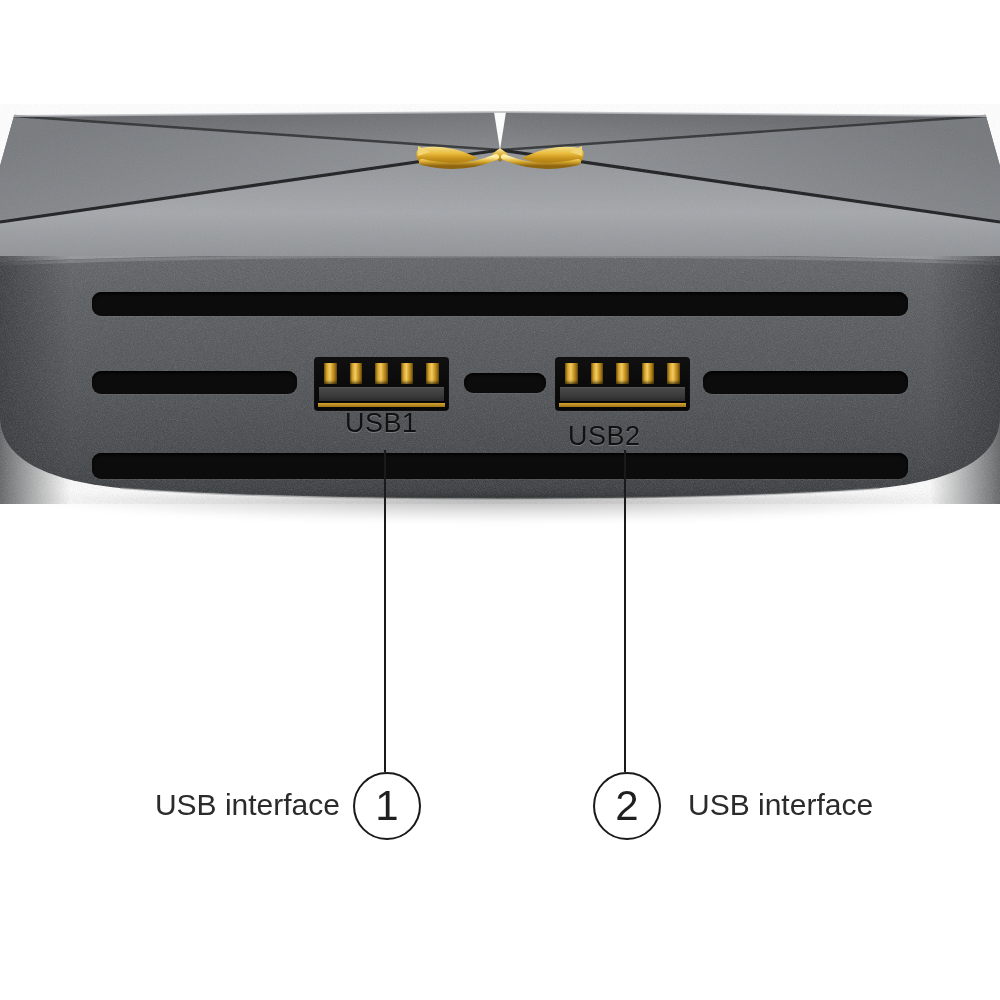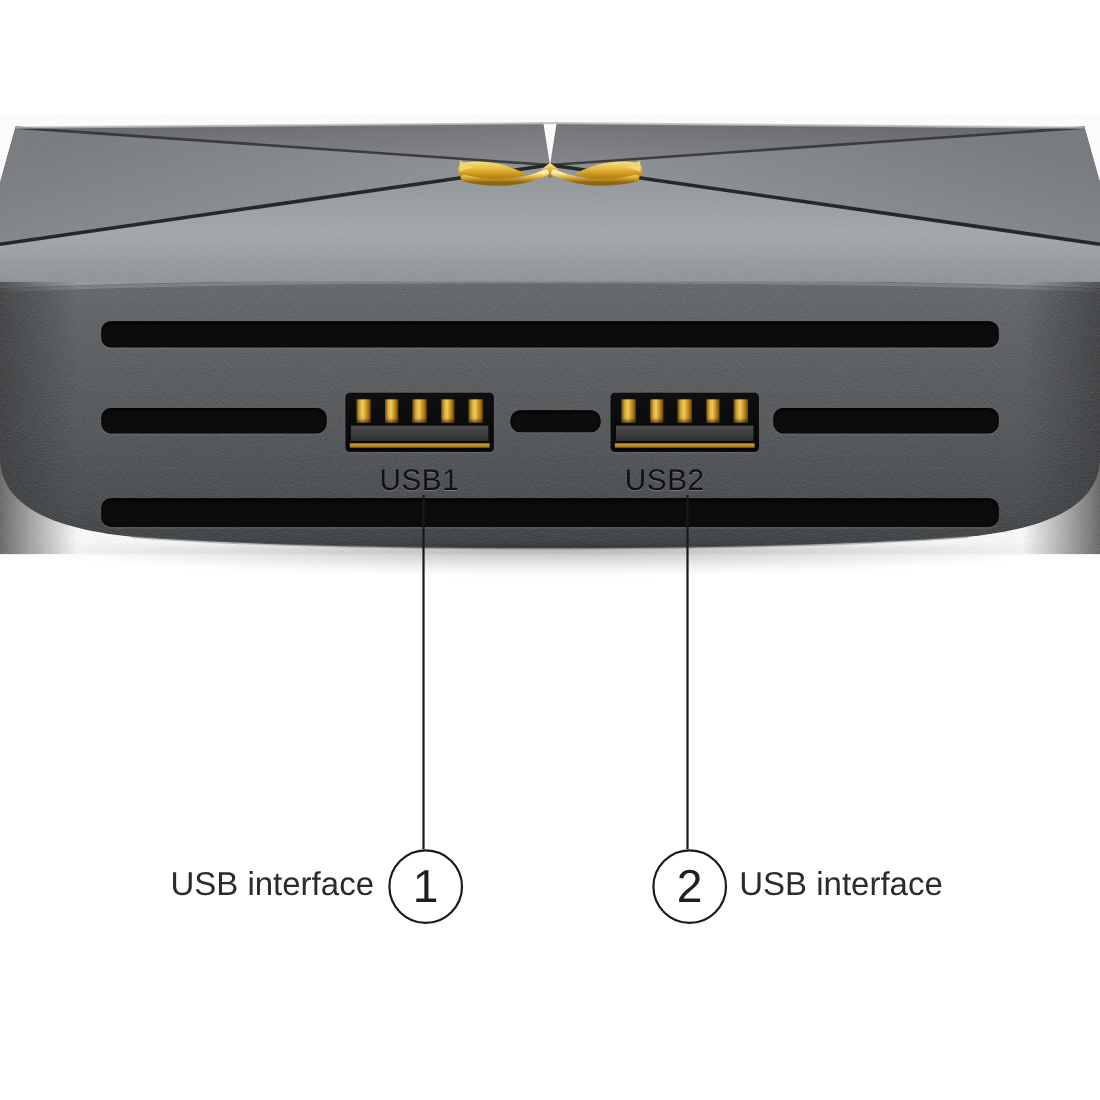--- a/index.html
+++ b/index.html
@@ -161,20 +161,21 @@
     font-size: 42px;
     line-height: 1;
   }
   .callout-text {
     position: absolute;
     color: #2b2b2b;
     font-family: "Liberation Sans", sans-serif;
     font-size: 30px;
     white-space: nowrap;
     top: 788px;
+    margin-left: 16px;
   }
   #callout-text-1 { right: 660px; }
   #callout-text-2 { left: 672px; }
 </style>
 </head>
 <body>
 
 <div id="stage">
 
   <div id="device">
@@ -332,21 +333,21 @@
           <span class="pin"></span>
           <span class="pin"></span>
           <span class="pin"></span>
           <span class="pin"></span>
           <span class="pin"></span>
         </div>
         <div class="usb-tongue"></div>
         <div class="usb-goldbar"></div>
       </div>
 
-      <div class="port-label" style="left:345px; top:165px;">USB1</div>
+      <div class="port-label" style="left:345px; top:152px;">USB1</div>
       <div class="port-label" style="left:568px; top:165px;">USB2</div>
     </div>
 
     <div class="device-shadow"></div>
   </div>
 
   <div class="leader" style="left:384px; top:450px; height:322px;"></div>
 
   <div class="leader" style="left:624px; top:450px; height:322px;"></div>
 

